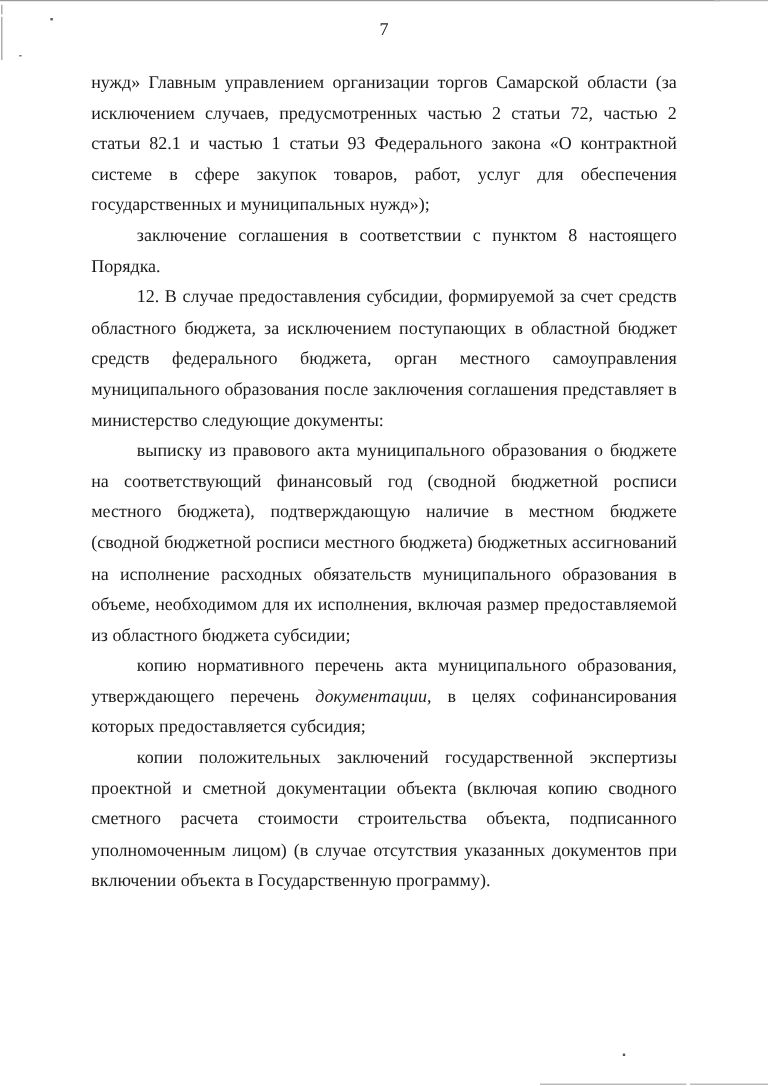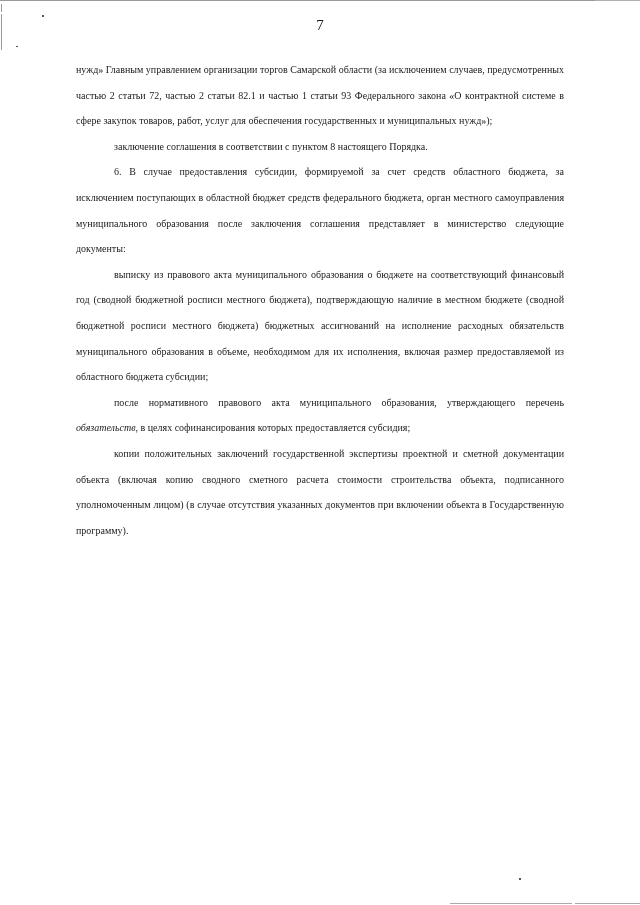--- a/index.html
+++ b/index.html
@@ -54,21 +54,21 @@
     left: 0;
     width: 640px;
     text-align: center;
     font-size: 15px;
   }
   .body-text {
     position: absolute;
     left: 76px;
     top: 57px;
     width: 488px;
-    font-size: 10px;
+    font-size: 15px;
     line-height: 25.6px;
     text-align: justify;
     text-align-last: left;
   }
   .body-text p {
     margin: 0;
   }
   .indent {
     text-indent: 38px;
   }
@@ -89,19 +89,19 @@
   <div class="speck" style="left:16px;top:46px;width:2px;height:1px;"></div>
   <div class="speck" style="left:519px;top:878px;"></div>
   <div class="bottom-border" style="left:450px;width:122px;"></div>
   <div class="bottom-border" style="left:575px;width:65px;"></div>
 
   <div class="page-number">7</div>
 
   <div class="body-text">
     <p>нужд» Главным управлением организации торгов Самарской области (за исключением случаев, предусмотренных частью 2 статьи 72, частью 2 статьи 82.1 и частью 1 статьи 93 Федерального закона «О контрактной системе в сфере закупок товаров, работ, услуг для обеспечения государственных и муниципальных нужд»);</p>
     <p class="indent">заключение соглашения в соответствии с пунктом 8 настоящего Порядка.</p>
-    <p class="indent">6. В случае предоставления субсидии, формируемой за счет средств областного бюджета, за исключением поступающих в областной бюджет средств федерального бюджета, орган местного самоуправления муниципального образования после заключения соглашения представляет в министерство следующие документы:</p>
+    <p class="indent">12. В случае предоставления субсидии, формируемой за счет средств областного бюджета, за исключением поступающих в областной бюджет средств федерального бюджета, орган местного самоуправления муниципального образования после заключения соглашения представляет в министерство следующие документы:</p>
     <p class="indent">выписку из правового акта муниципального образования о бюджете на соответствующий финансовый год (сводной бюджетной росписи местного бюджета), подтверждающую наличие в местном бюджете (сводной бюджетной росписи местного бюджета) бюджетных ассигнований на исполнение расходных обязательств муниципального образования в объеме, необходимом для их исполнения, включая размер предоставляемой из областного бюджета субсидии;</p>
-    <p class="indent"><span>после нормативного правового акта муниципального образования, утверждающего перечень </span><span class="italic-frag">обязательств</span><span>, в целях софинансирования которых предоставляется субсидия;</span></p>
+    <p class="indent"><span>копию нормативного перечень акта муниципального образования, утверждающего перечень </span><span class="italic-frag">документации</span><span>, в целях софинансирования которых предоставляется субсидия;</span></p>
     <p class="indent">копии положительных заключений государственной экспертизы проектной и сметной документации объекта (включая копию сводного сметного расчета стоимости строительства объекта, подписанного уполномоченным лицом) (в случае отсутствия указанных документов при включении объекта в Государственную программу).</p>
   </div>
 
 </div>
 
 </body></html>

